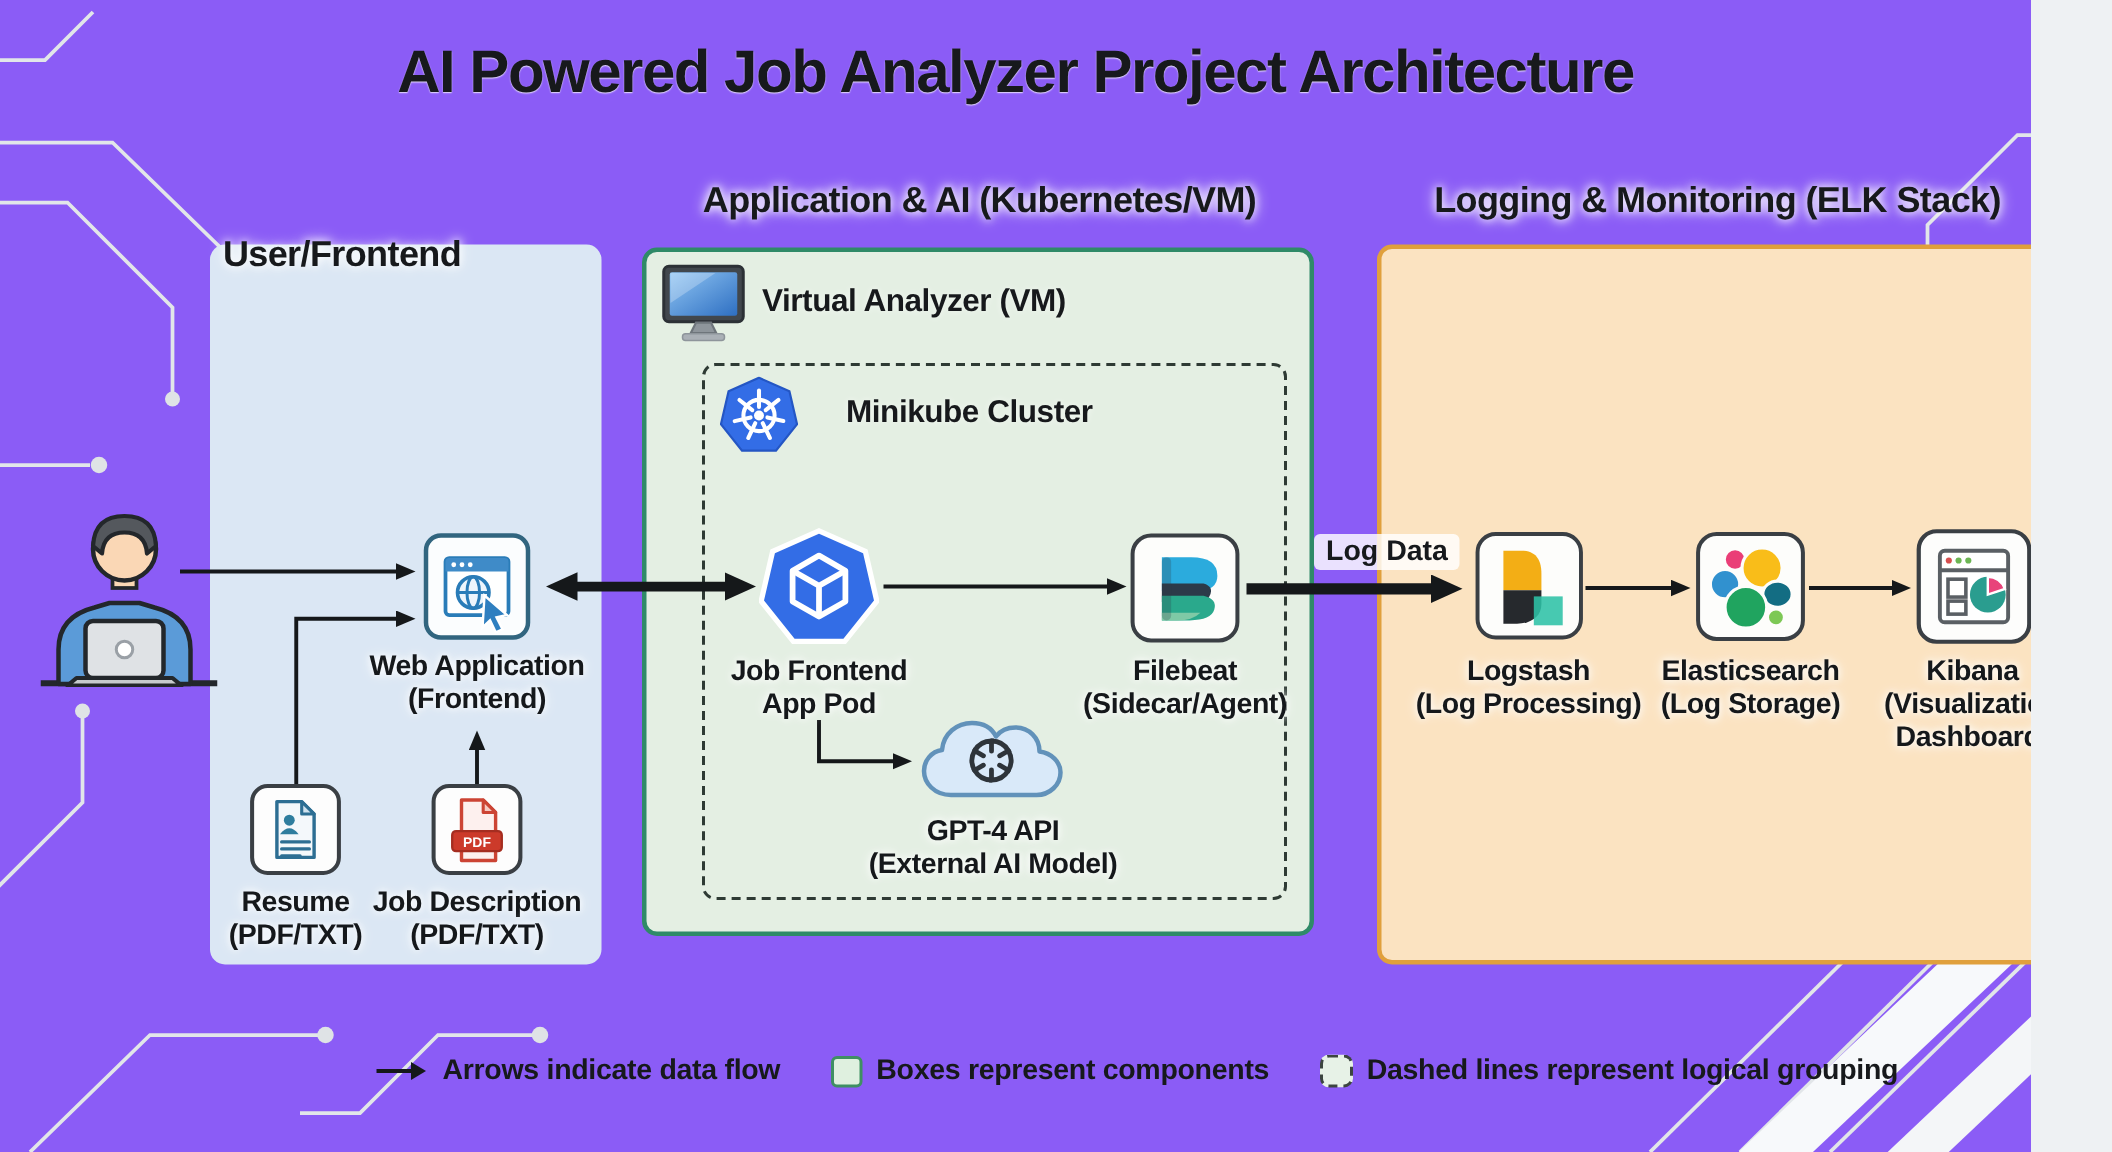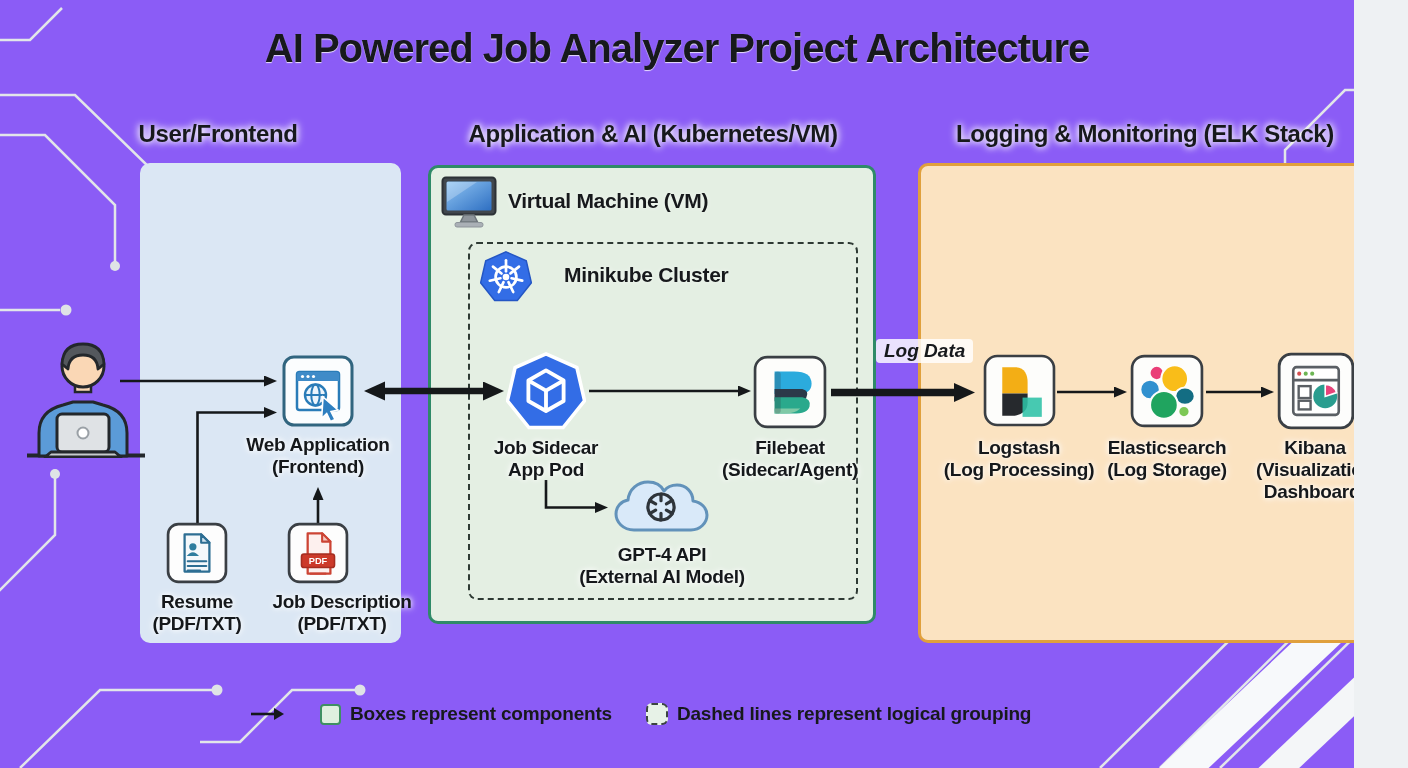--- a/index.html
+++ b/index.html
@@ -77,21 +77,21 @@
       <circle cx="1372" cy="244" r="5"></circle>
     </g>
     <g fill="#fafbfc">
       <rect x="1378" y="345" width="30" height="9" rx="4"></rect>
       <rect x="1378" y="376" width="30" height="9" rx="4"></rect>
       <rect x="1378" y="407" width="30" height="9" rx="4"></rect>
     </g>
   </svg>
 
   <div class="title">AI Powered Job Analyzer Project Architecture</div>
-  <div class="col-header" style="left:218px;">User/Frontend</div>
+  <div class="col-header" style="left:228px;margin-top:36px;">User/Frontend</div>
   <div class="col-header" style="left:1145px;">Logging &amp; Monitoring (ELK Stack)</div>
   <div class="col-header" style="left:653px;">Application &amp; AI (Kubernetes/VM)</div>
 
   <div class="panel panel-frontend"></div>
   <div class="panel panel-app"></div>
   <div class="panel panel-logging"></div>
   <div class="minikube-box"></div>
 
   <div class="node-icon" style="left:441px;top:176px;">
     <svg width="56" height="52" viewBox="0 0 56 52">
@@ -101,21 +101,21 @@
             <stop offset="1" stop-color="#2e6fc2"></stop>
         </linearGradient>
       </defs>
       <rect x="1.5" y="1.5" width="53" height="37" rx="3.5" fill="#41474d" stroke="#2c3136" stroke-width="2"></rect>
       <rect x="5.5" y="5.5" width="45" height="29" rx="1.5" fill="url(#mon)"></rect>
       <polygon points="6,6 36,6 6,26" fill="#ffffff" opacity="0.25"></polygon>
       <path d="M23 39 h10 l3.5 7 h-17 z" fill="#8e959b" stroke="#6e757b" stroke-width="1.5"></path>
       <rect x="14" y="46.5" width="28" height="4.5" rx="2" fill="#aab0b6" stroke="#8e959b"></rect>
     </svg>
   </div>
-  <div class="inbox-label" style="left:508px;top:189px;">Virtual Machine (VM)</div>
+  <div class="inbox-label" style="left:508px;top:189px;">Virtual Analyzer (VM)</div>
 
   <div class="node-icon" style="left:480px;top:251px;">
     <svg width="52" height="52" viewBox="0 0 50 50">
       <polygon points="25,0.8 44.5,9.4 49.4,30.6 35.9,47.5 14.1,47.5 0.6,30.6 5.5,9.4" fill="#336de6" stroke="#2456c4" stroke-width="1.4"></polygon>
       <circle cx="25" cy="25" r="10" fill="none" stroke="#fff" stroke-width="2.6"></circle>
       <circle cx="25" cy="25" r="3.2" fill="#fff"></circle>
       <g stroke="#fff" stroke-width="2.6" stroke-linecap="round">
         <line x1="25" y1="9" x2="25" y2="19.5"></line>
         <line x1="25" y1="9" x2="25" y2="19.5" transform="rotate(51.4 25 25)"></line>
         <line x1="25" y1="9" x2="25" y2="19.5" transform="rotate(102.8 25 25)"></line>
@@ -200,31 +200,31 @@
   <div class="node-icon" style="left:287px;top:522px;">
     <svg width="62" height="62" viewBox="0 0 60 60">
       <rect x="2" y="2" width="56" height="56" rx="10" fill="#fdfdfd" stroke="#3a3f44" stroke-width="2.6"></rect>
       <path d="M20 11 h14 l8 8 v31 h-22 z" fill="#fdf0ee" stroke="#cc4434" stroke-width="2.2" stroke-linejoin="round"></path>
       <path d="M34 11 l8 8 h-8 z" fill="#f5c9c2" stroke="#cc4434" stroke-width="2" stroke-linejoin="round"></path>
       <rect x="14" y="31" width="32" height="13" rx="2.5" fill="#cc3a2a" stroke="#a52d20" stroke-width="1.5"></rect>
       <text x="30" y="41" text-anchor="middle" font-size="9" font-weight="bold" fill="#ffffff" font-family="Liberation Sans, sans-serif">PDF</text>
       <line x1="22" y1="50" x2="38" y2="50" stroke="#cc4434" stroke-width="2"></line>
     </svg>
   </div>
-  <div class="node-label" style="left:318px;top:591px;margin-left:24px;">Job Description
+  <div class="node-label" style="left:318px;top:591px;">Job Description
 (PDF/TXT)</div>
 
   <div class="node-icon" style="left:506px;top:352px;">
     <svg width="80" height="80" viewBox="0 0 50 50">
       <polygon points="25,1.2 44.3,9.7 49.1,30.5 35.7,47.2 14.3,47.2 0.9,30.5 5.7,9.7" fill="#336de6" stroke="#ffffff" stroke-width="2.2"></polygon>
       <path d="M25 11.5 l11 6.3 v12.8 l-11 6.3 l-11 -6.3 v-12.8 z" fill="none" stroke="#fff" stroke-width="2.4" stroke-linejoin="round"></path>
       <path d="M14 17.8 L25 24.1 L36 17.8 M25 24.1 V36.9" fill="none" stroke="#fff" stroke-width="2.4" stroke-linejoin="round"></path>
     </svg>
   </div>
-  <div class="node-label" style="left:546px;top:437px;">Job Sidecar
+  <div class="node-label" style="left:546px;top:437px;">Job Frontend
 App Pod</div>
 
   <div class="node-icon" style="left:753px;top:355px;">
     <svg width="74" height="74" viewBox="0 0 72 72">
       <rect x="2" y="2" width="68" height="68" rx="12" fill="#fdfdfb" stroke="#3a3f44" stroke-width="2.6"></rect>
       <path d="M21 16 h19 q17 0 17 12 q0 10 -14 10 h-22 z" fill="#2babdd"></path>
       <path d="M21 33 h27 q7 2 4 8 l-2 4 h-29 z" fill="#2c3a49"></path>
       <path d="M21 41 h27 q9 2 7 9 q-2 7 -16 7 h-18 z" fill="#2aa98c"></path>
       <path d="M21 52 h25 q-5 5 -15 5 h-10 z" fill="#7fc9a6"></path>
       <rect x="21" y="16" width="6" height="41" rx="3" fill="#2c3a49" opacity="0.25"></rect>
@@ -242,21 +242,21 @@
         <path d="M0 -13 A13 13 0 0 1 11.26 -6.5 L5.4 -3.1" transform="rotate(120)"></path>
         <path d="M0 -13 A13 13 0 0 1 11.26 -6.5 L5.4 -3.1" transform="rotate(180)"></path>
         <path d="M0 -13 A13 13 0 0 1 11.26 -6.5 L5.4 -3.1" transform="rotate(240)"></path>
         <path d="M0 -13 A13 13 0 0 1 11.26 -6.5 L5.4 -3.1" transform="rotate(300)"></path>
       </g>
     </svg>
   </div>
   <div class="node-label" style="left:662px;top:544px;">GPT-4 API
 (External AI Model)</div>
 
-  <div class="edge-label" style="left:876px;top:339px;font-style:italic;">Log Data</div>
+  <div class="edge-label" style="left:876px;top:356px;">Log Data</div>
 
   <div class="node-icon" style="left:983px;top:354px;">
     <svg width="73" height="73" viewBox="0 0 72 72">
       <rect x="2" y="2" width="68" height="68" rx="12" fill="#fdfdfb" stroke="#3a3f44" stroke-width="2.6"></rect>
       <path d="M19 13 h12 c10 0 13 7 13 15 v11 h-25 z" fill="#f3ae15"></path>
       <path d="M19 39 h25 v9 c0 9 -8 13 -16 13 h-9 z" fill="#26292d"></path>
       <rect x="39" y="43" width="19" height="19" fill="#2dc2a6" opacity="0.88"></rect>
     </svg>
   </div>
   <div class="node-label" style="left:1019px;top:437px;">Logstash
@@ -295,20 +295,21 @@
   <div class="node-label" style="left:1315px;top:437px;">Kibana
 (Visualization
 Dashboard)</div>
 
   <div class="legend">
     <div class="legend-item">
       <svg width="36" height="14" viewBox="0 0 36 14">
         <line x1="1" y1="7" x2="25" y2="7" stroke="#15181a" stroke-width="2.6"></line>
         <path d="M24 1 L34 7 L24 13 Z" fill="#15181a"></path>
       </svg>
+      <span>Arrows indicate data flow</span>
     </div>
     <div class="legend-item">
       <span class="legend-box"></span>
       <span>Boxes represent components</span>
     </div>
     <div class="legend-item">
       <span class="legend-dashed"></span>
       <span>Dashed lines represent logical grouping</span>
     </div>
   </div>

